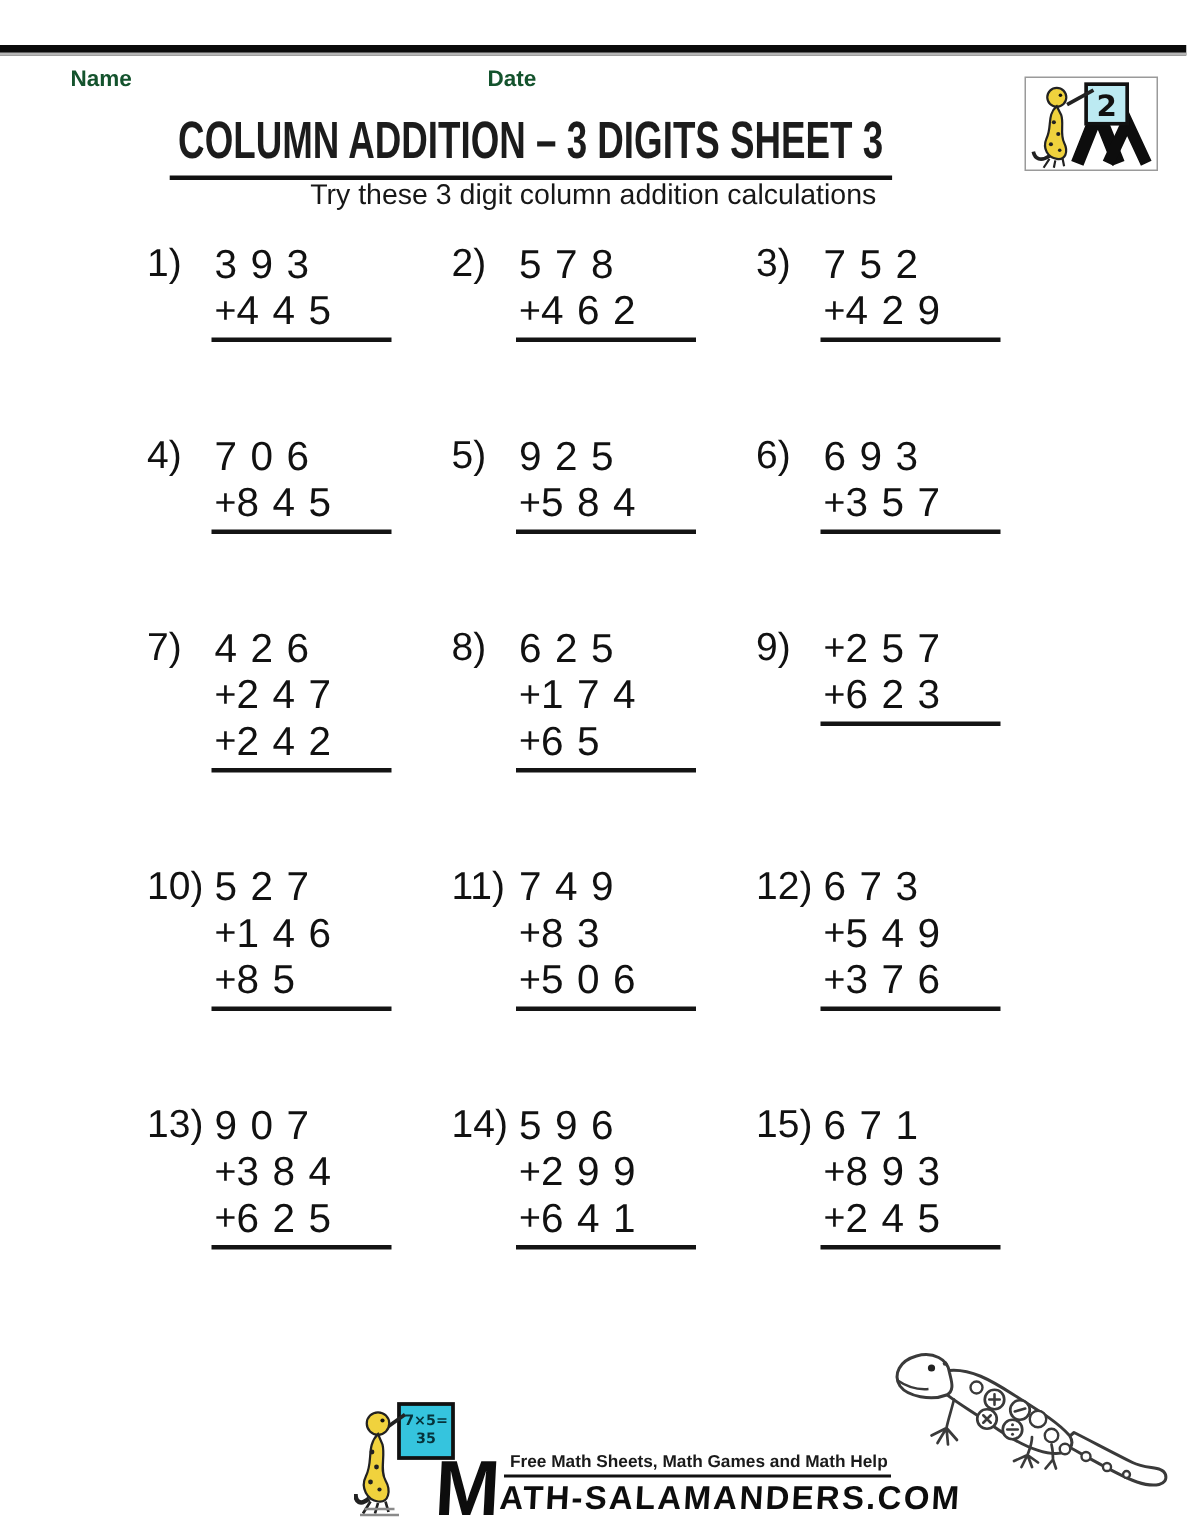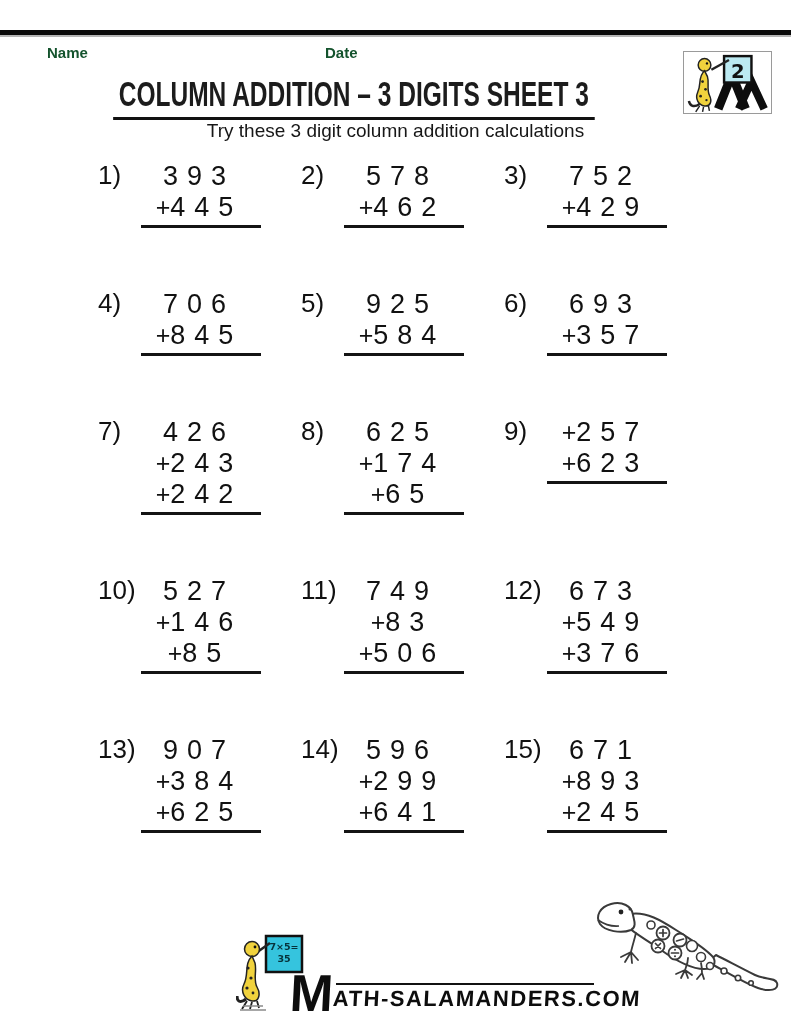--- a/index.html
+++ b/index.html
@@ -32,21 +32,21 @@
   .subtitle{position:absolute;top:120px;left:0;width:791px;text-align:center;font-size:19px;color:#171717;}
 
   
   .problems{
     position:absolute;left:98px;top:160px;
     display:grid;grid-template-columns:repeat(3,163px);column-gap:40px;row-gap:58px;
   }
   .problem{display:flex;align-items:flex-start;}
   .p-label{width:43px;font-size:26px;line-height:31px;color:#111;}
   .sum{width:120px;}
-  .srow{display:flex;justify-content:center;align-items:flex-end;height:31px;padding:0 15px 0 2px;}
+  .srow{display:flex;justify-content:flex-start;align-items:flex-end;height:31px;padding:0 15px 0 2px;}
   .num{font-size:27px;line-height:30px;letter-spacing:9px;margin-right:-9px;white-space:nowrap;color:#111;}
   .plus{font-size:25px;line-height:29px;color:#111;}
   .rule{border-top:3px solid #141414;margin-top:3px;height:2px;}
 
   
   .footer{position:absolute;left:236px;top:933px;display:flex;align-items:flex-end;}
   .f-sala{width:74px;height:80px;flex:none;}
   .f-word{margin-left:-20px;padding-top:9px;}
   .f-tag{font-size:11.5px;font-weight:700;margin-left:50px;white-space:nowrap;color:#1a1a1a;}
   .f-rule{height:2.5px;background:#111;width:258px;margin:2px 0 0 46px;}
@@ -189,21 +189,21 @@
 
     <div class="problem">
       <div class="p-label">7)</div>
       <div class="sum">
         <div class="srow">
             <span class="plus"></span>
             <span class="num">426</span>
           </div>
         <div class="srow">
             <span class="plus">+</span>
-            <span class="num">243</span>
+            <span class="num">247</span>
           </div>
         <div class="srow">
             <span class="plus">+</span>
             <span class="num">242</span>
           </div>
         <div class="rule"></div>
       </div>
     </div>
 
     <div class="problem">
@@ -367,20 +367,21 @@
       <path d="M16,23 C8,31 13,41 8,51 C4,59 9,67 16,68 C23,69 25,61 21,54 C17,47 21,38 19,30 Z" stroke="#222" stroke-width="1.5" fill="#F0D23D"></path>
       <path d="M10,66 C4,71 1,68 1,63" stroke="#222" stroke-width="3" fill="none"></path>
       <path d="M11,68 L6,76 M16,69 L14,76 M21,68 L23,75" stroke="#222" stroke-width="1.8" fill="none"></path>
       <path d="M4,77 H30 M7,73 H27" stroke="#8a8a8a" stroke-width="1.6"></path>
       <circle cx="12" cy="35" r="1.6" fill="#222"></circle>
       <circle cx="15" cy="45" r="1.6" fill="#222"></circle>
       <circle cx="11" cy="55" r="1.6" fill="#222"></circle>
       <circle cx="17" cy="60" r="1.4" fill="#222"></circle>
     </svg>
     <div class="f-word">
+      <div class="f-tag">Free Math Sheets, Math Games and Math Help</div>
       <div class="f-rule"></div>
       <div class="f-name">
         <span class="f-m">M</span>
           <span class="f-rest">ATH-SALAMANDERS.COM</span>
       </div>
     </div>
   </div>
 
   <svg class="gecko" viewBox="0 0 200 125">
     <g fill="#ffffff" stroke="#3a3a3a" stroke-width="2" stroke-linejoin="round" stroke-linecap="round">

